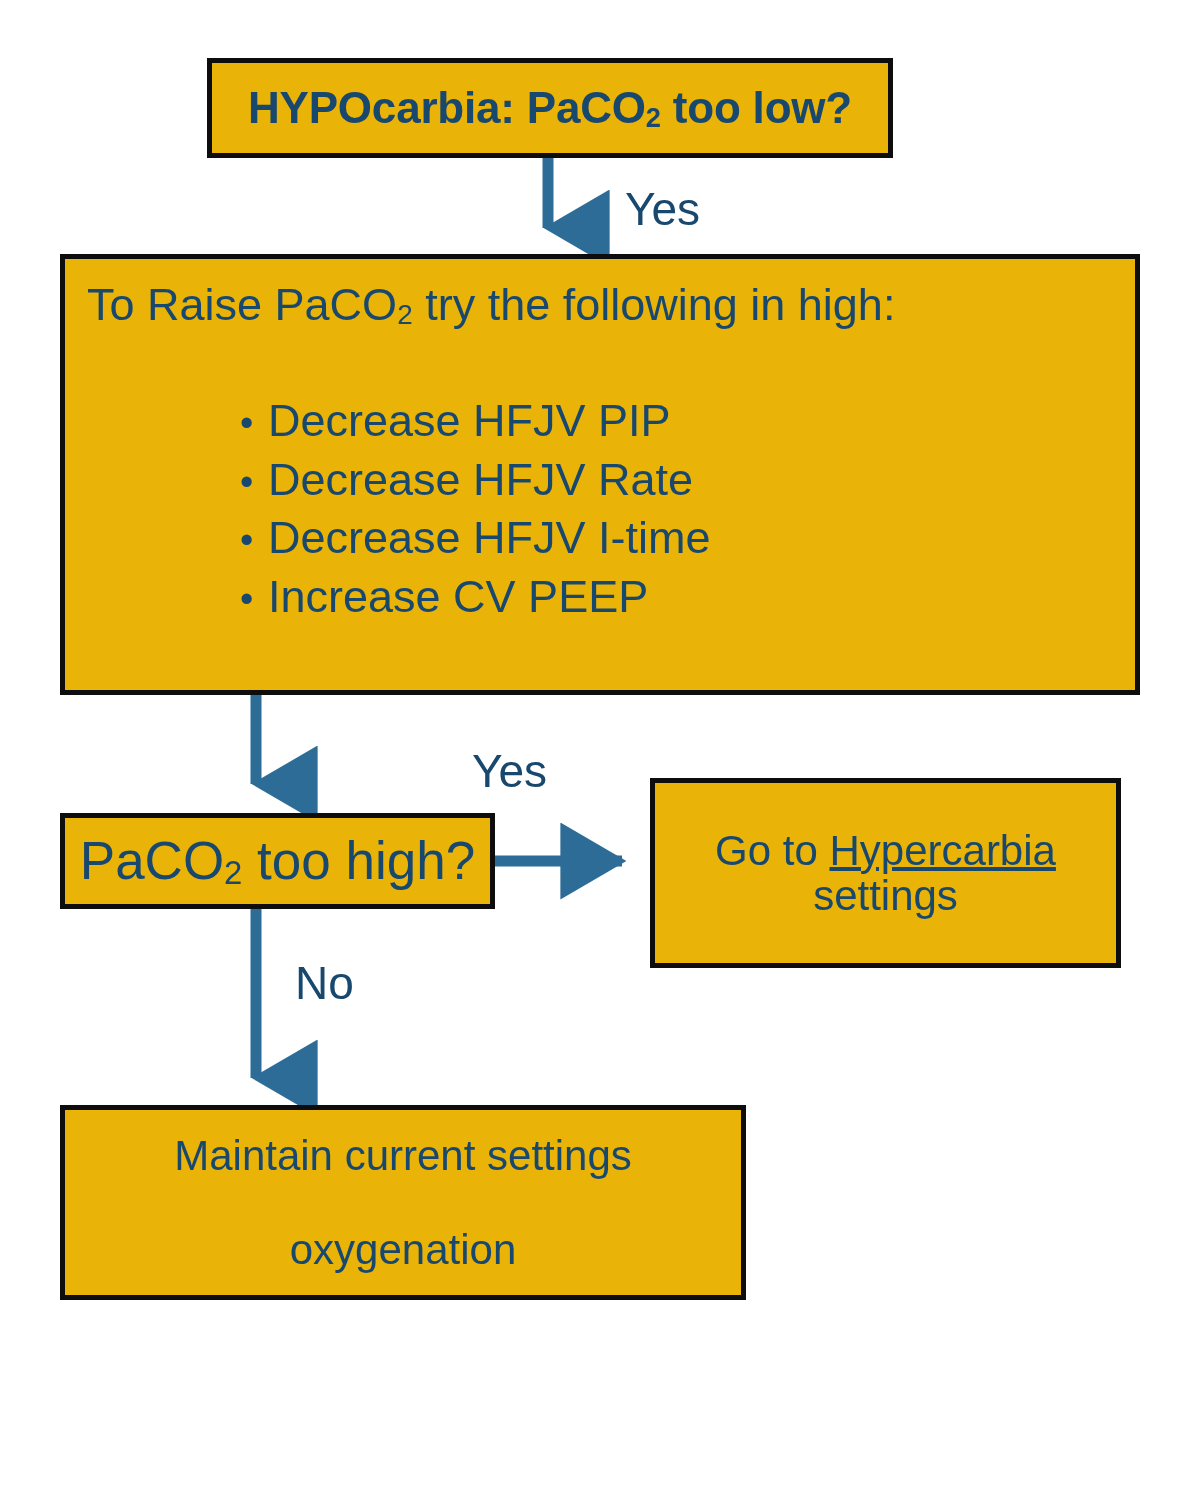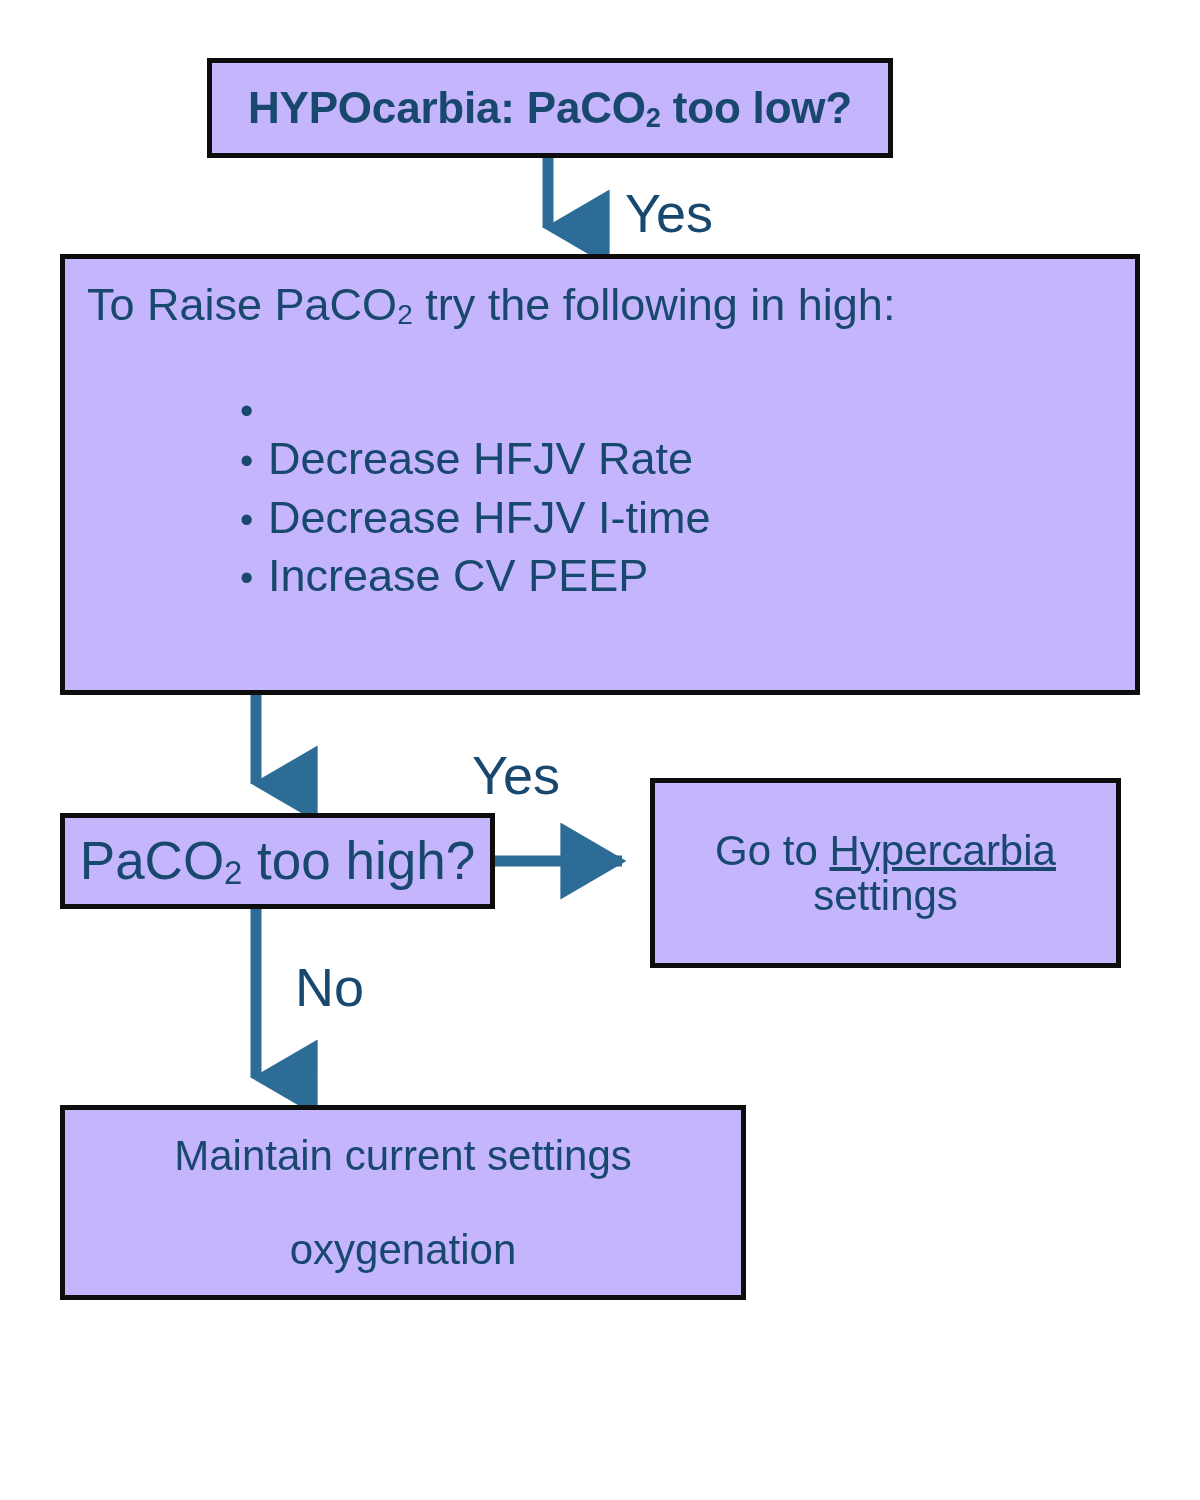--- a/index.html
+++ b/index.html
@@ -19,21 +19,21 @@
     position: absolute;
     left: 0; top: 0;
     width: 1200px;
     height: 1500px;
   }
 
   .node {
     position: absolute;
     box-sizing: border-box;
     border: 5px solid #0d0d0d;
-    background: #c4b5fd;
+    background: #eab308;
     color: #19486e;
     display: flex;
     align-items: center;
     justify-content: center;
     text-align: center;
     line-height: 1.05;
   }
 
   
   #node-title {
@@ -121,21 +121,21 @@
     height: 195px;
     font-size: 42px;
     line-height: 1.12;
     padding: 0 8px;
   }
 
   
   .edge-label {
     position: absolute;
     color: #19486e;
-    font-size: 54px;
+    font-size: 46px;
     line-height: 1;
     white-space: nowrap;
   }
   #label-yes-1 { left: 625px; top: 186px; }
   #label-yes-2 { left: 472px; top: 748px; }
   #label-no-1  { left: 295px; top: 960px; }
 
   sub {
     font-size: 0.62em;
     vertical-align: baseline;
@@ -170,20 +170,21 @@
 </div>
 
 <div class="edge-label" id="label-yes-1">Yes</div>
 
 <div class="node" id="node-actions">
   <div id="actions-heading"><span>To Raise PaCO</span><sub>2</sub><span> try the following in high:</span></div>
 
   <ul id="actions-list">
     <li>
       <span class="bullet">•</span>
+      <span>Decrease HFJV PIP</span>
     </li>
     <li>
       <span class="bullet">•</span>
       <span>Decrease HFJV Rate</span>
     </li>
     <li>
       <span class="bullet">•</span>
       <span>Decrease HFJV I-time</span>
     </li>
     <li>

